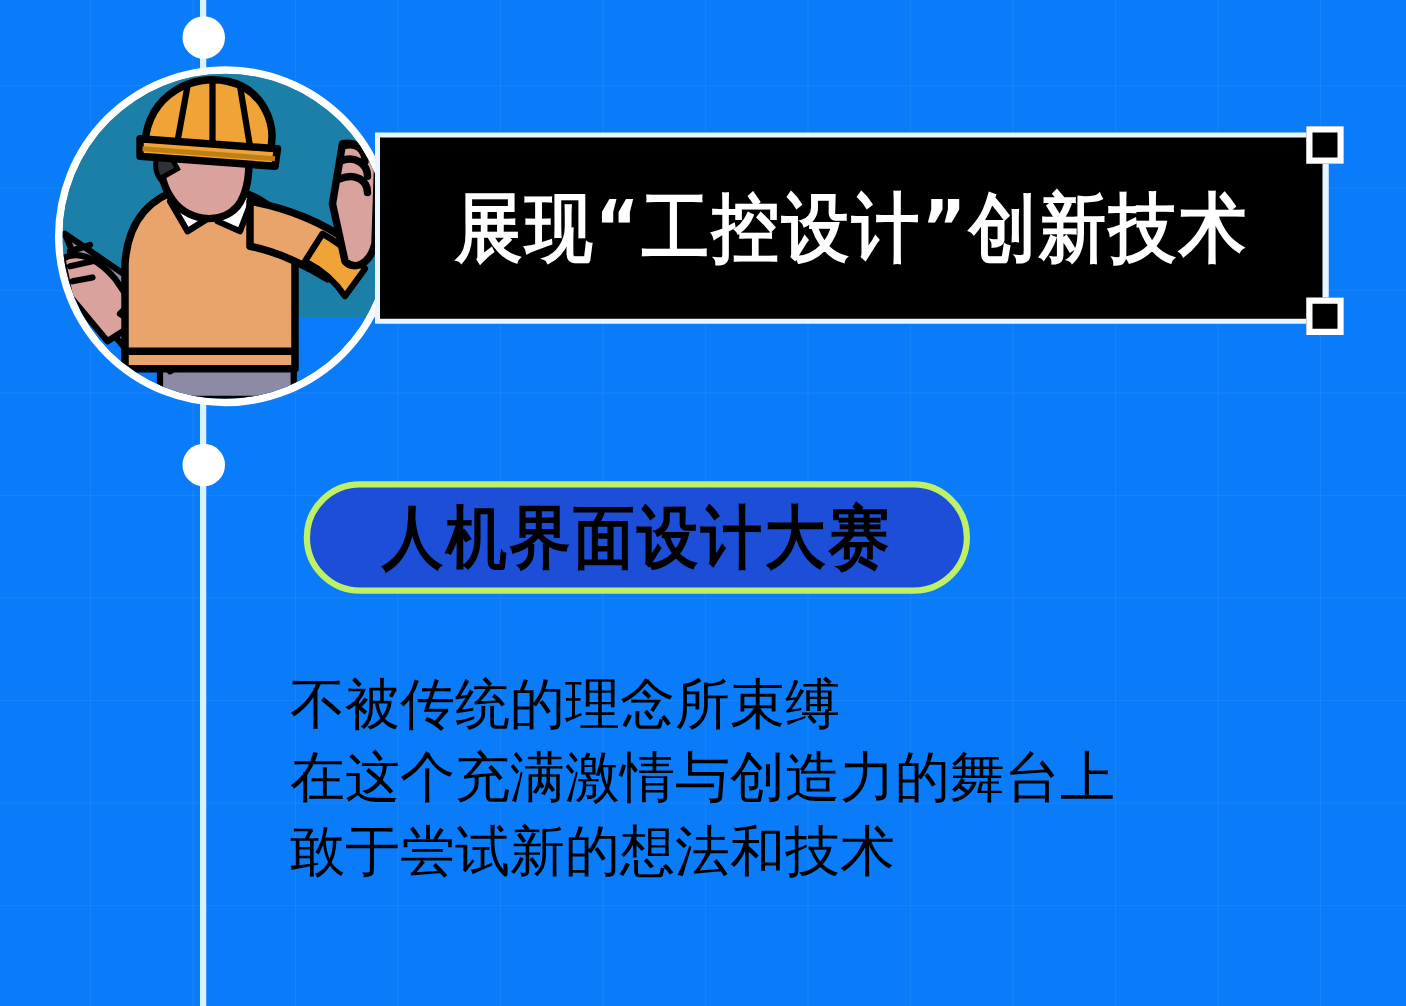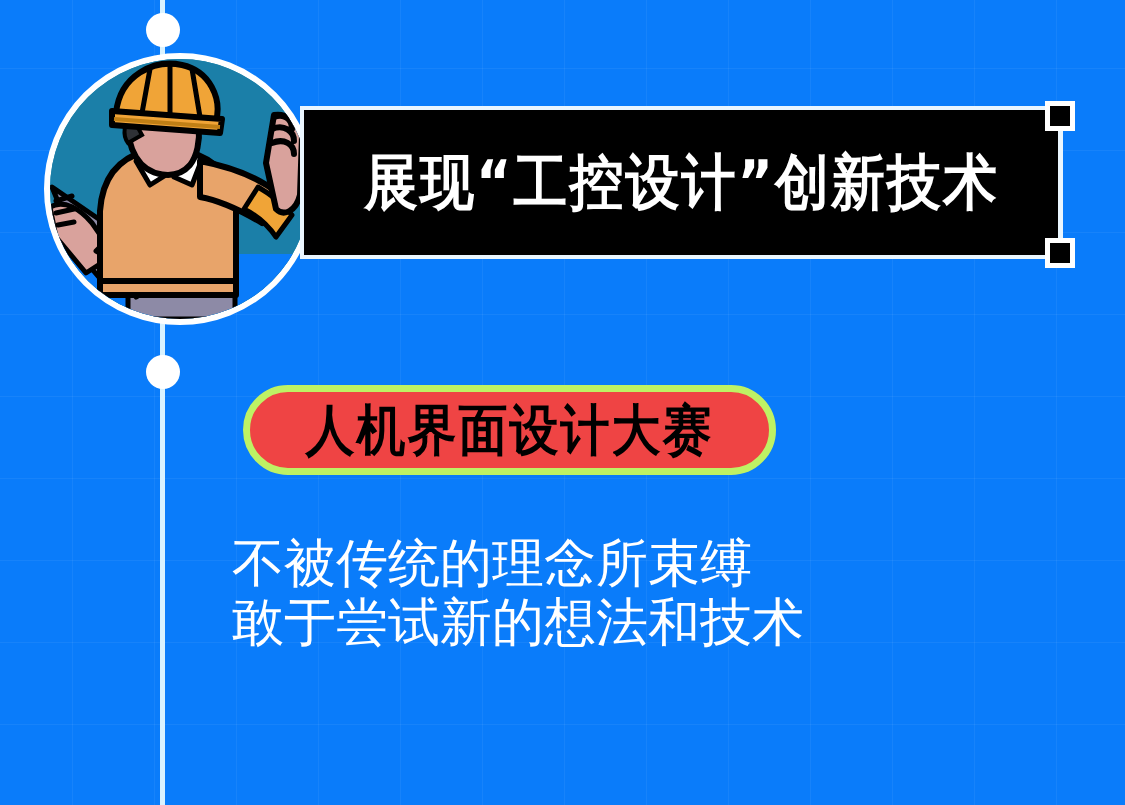--- a/index.html
+++ b/index.html
@@ -105,22 +105,22 @@
     background: #eaf6ff;
   }
 
   
   .pill {
     position: absolute;
     left: 243px;
     top: 385px;
     width: 533px;
     height: 90px;
-    background: #ef4444;
-    border: 7px solid #bef264;
+    background: #1d4ed8;
+    border: 5px solid #bef264;
     border-radius: 46px;
     box-sizing: border-box;
     display: flex;
     align-items: center;
     justify-content: center;
     text-align: center;
   }
   .pill-text {
     color: #000000;
     font-size: 49px;
@@ -133,22 +133,22 @@
   }
 
   
   .body-copy {
     position: absolute;
     left: 232px;
     top: 534px;
     width: 820px;
   }
   .body-line {
-    color: #ffffff;
-    font-size: 52px;
+    color: #000000;
+    font-size: 44px;
     line-height: 59px;
     white-space: nowrap;
     font-family: "DejaVu Sans", "Liberation Sans", sans-serif;
     font-weight: 400;
   }
 </style>
 </head>
 <body>
 
 <div id="stage">
@@ -210,16 +210,17 @@
   <div class="sel-edge-right"></div>
   <div class="sel-handle h-tr"></div>
   <div class="sel-handle h-br"></div>
 
   <div class="pill">
     <div class="pill-text">人机界面设计大赛</div>
   </div>
 
   <div class="body-copy">
     <div class="body-line">不被传统的理念所束缚</div>
+    <div class="body-line">在这个充满激情与创造力的舞台上</div>
     <div class="body-line">敢于尝试新的想法和技术</div>
   </div>
 
 </div>
 
 </body></html>

